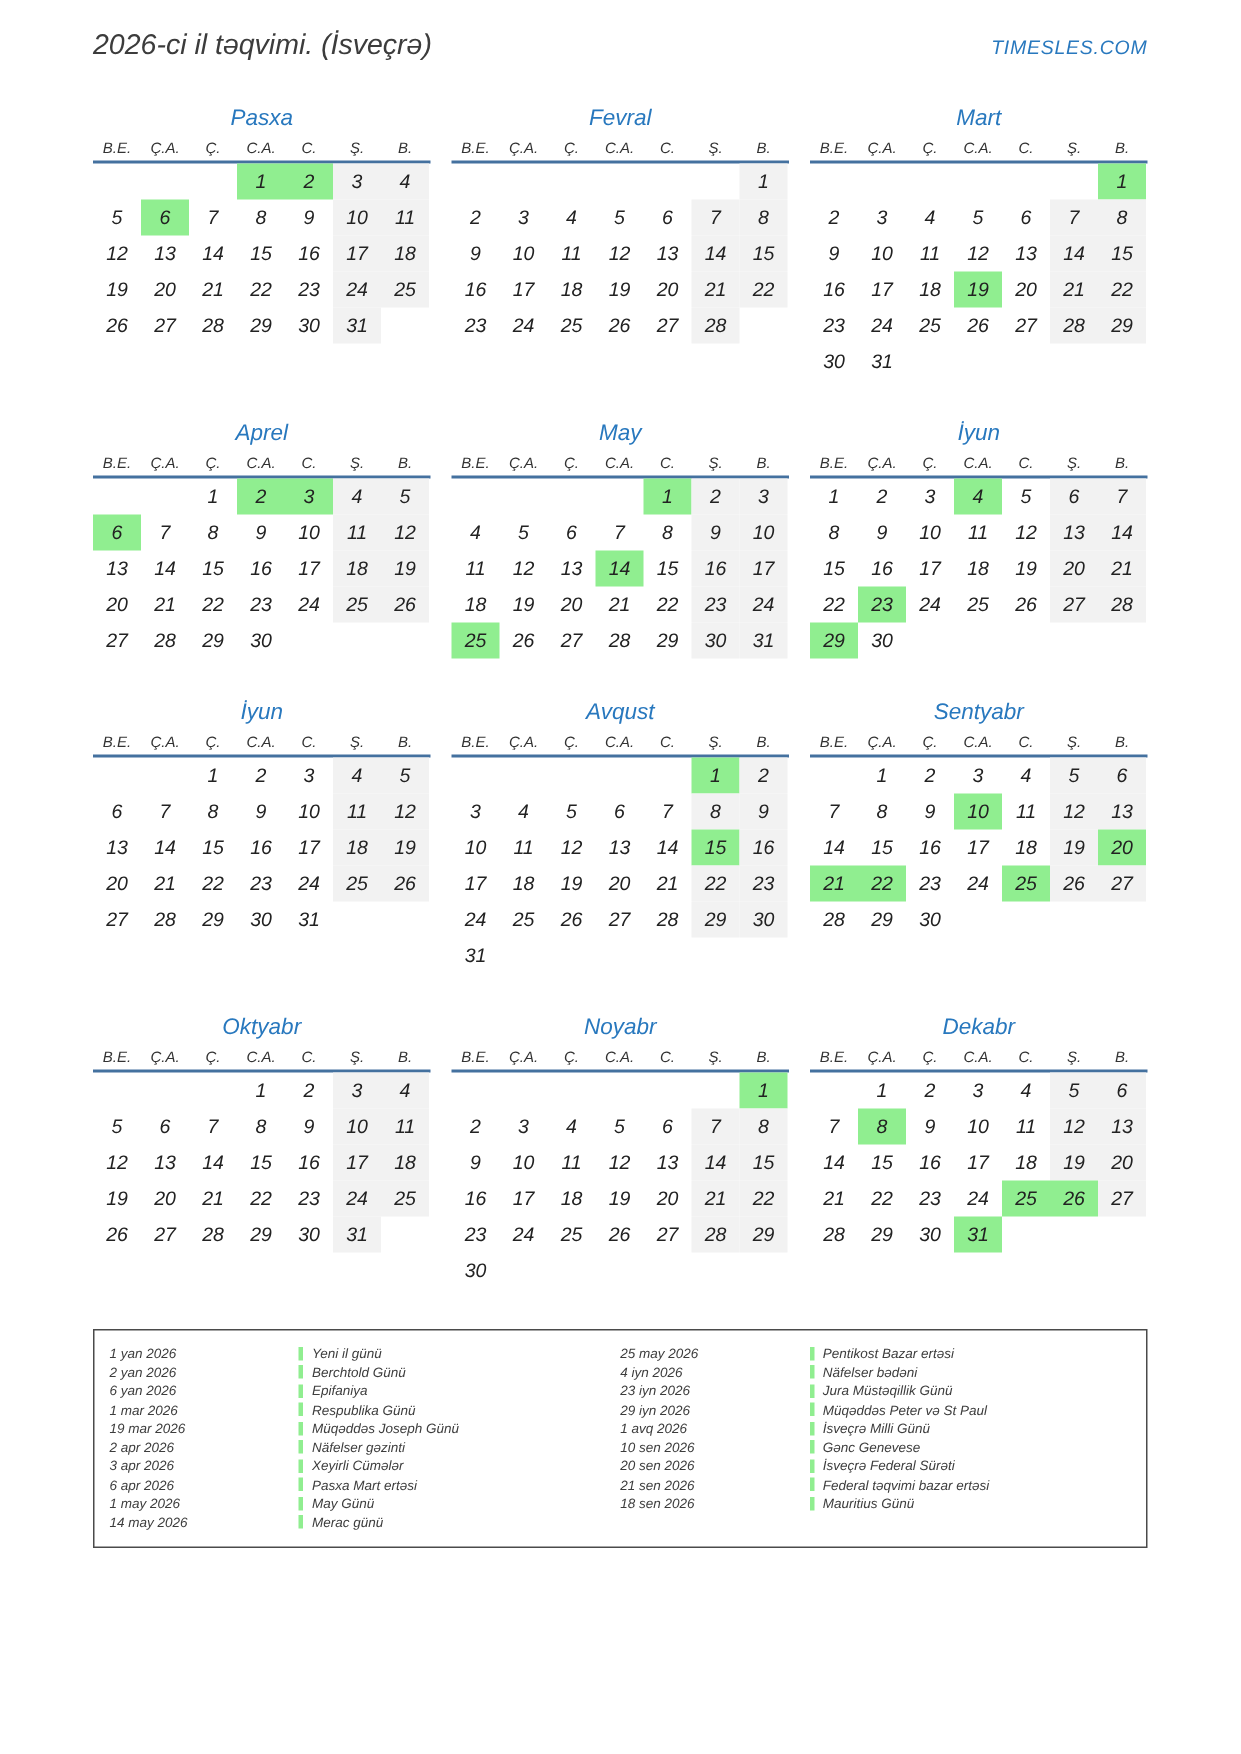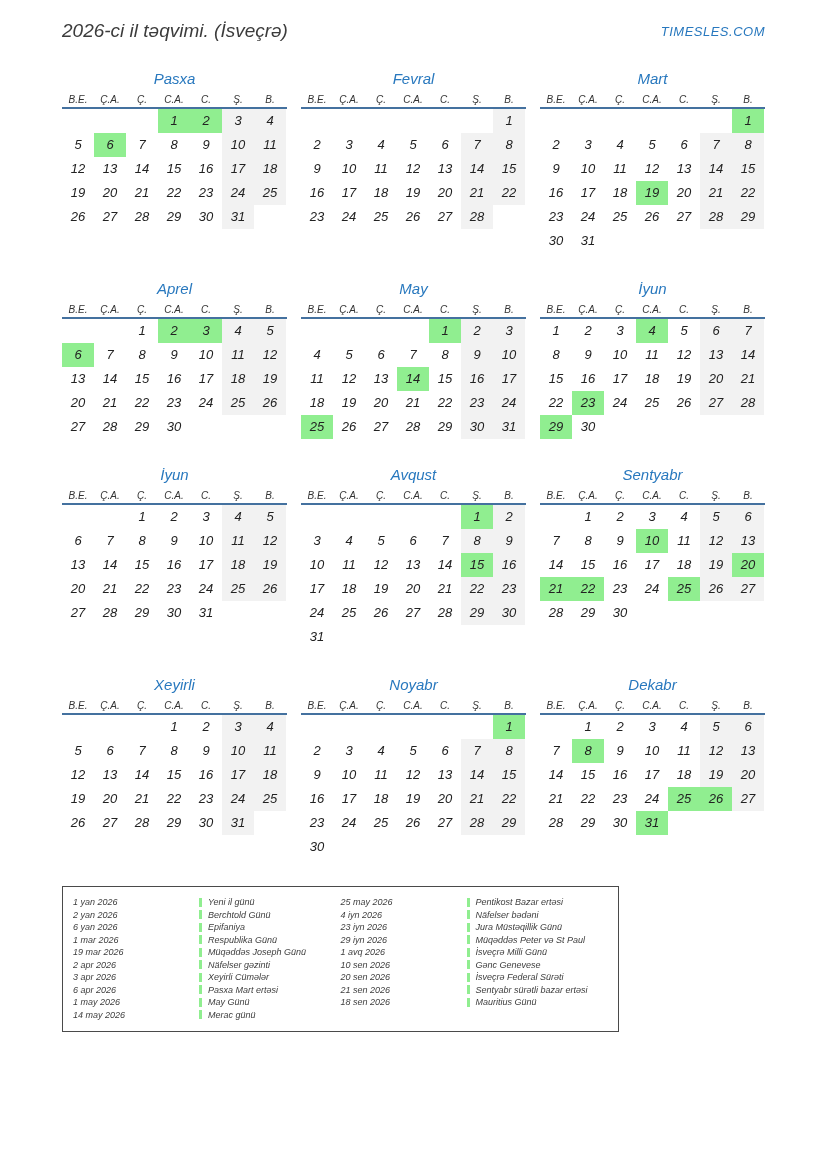--- a/index.html
+++ b/index.html
@@ -56,21 +56,21 @@
   }
   .day-cell{
     text-align:center; line-height:24px; font-size:13px; color:#222;
   }
   .day-cell.weekend{ background:var(--weekend); }
   .day-cell.holiday{ background:var(--holiday); }
 
   
   .legend-box{
     margin-top:27px;
-    width:557px;
+    width:703px;
     border:1px solid #4a4a4a;
     padding:9px 10px 10px 10px;
     display:flex;
   }
   .legend-col{ width:50%; }
   .legend-row{
     display:flex; align-items:center;
     height:12.5px;
   }
   .legend-date{
@@ -515,21 +515,21 @@
           <span class="day-cell">24</span>
           <span class="day-cell holiday">25</span>
           <span class="day-cell weekend">26</span>
           <span class="day-cell weekend">27</span>
           <span class="day-cell">28</span>
           <span class="day-cell">29</span>
           <span class="day-cell">30</span>
         </div>
       </div>
       <div class="month">
-        <a class="month-title" href="#">Xeyirli</a>
+        <a class="month-title" href="#">Oktyabr</a>
         <div class="weekdays">
           <span class="weekday">B.E.</span>
           <span class="weekday">Ç.A.</span>
           <span class="weekday">Ç.</span>
           <span class="weekday">C.A.</span>
           <span class="weekday">C.</span>
           <span class="weekday">Ş.</span>
           <span class="weekday">B.</span>
         </div>
         <div class="days">
@@ -752,21 +752,21 @@
           <span class="legend-name">Gənc Genevese</span>
         </div>
         <div class="legend-row">
           <span class="legend-date">20 sen 2026</span>
           <span class="legend-bar"></span>
           <span class="legend-name">İsveçrə Federal Sürəti</span>
         </div>
         <div class="legend-row">
           <span class="legend-date">21 sen 2026</span>
           <span class="legend-bar"></span>
-          <span class="legend-name">Sentyabr sürətli bazar ertəsi</span>
+          <span class="legend-name">Federal təqvimi bazar ertəsi</span>
         </div>
         <div class="legend-row">
           <span class="legend-date">18 sen 2026</span>
           <span class="legend-bar"></span>
           <span class="legend-name">Mauritius Günü</span>
         </div>
       </div>
     </div>
 
 </div>

